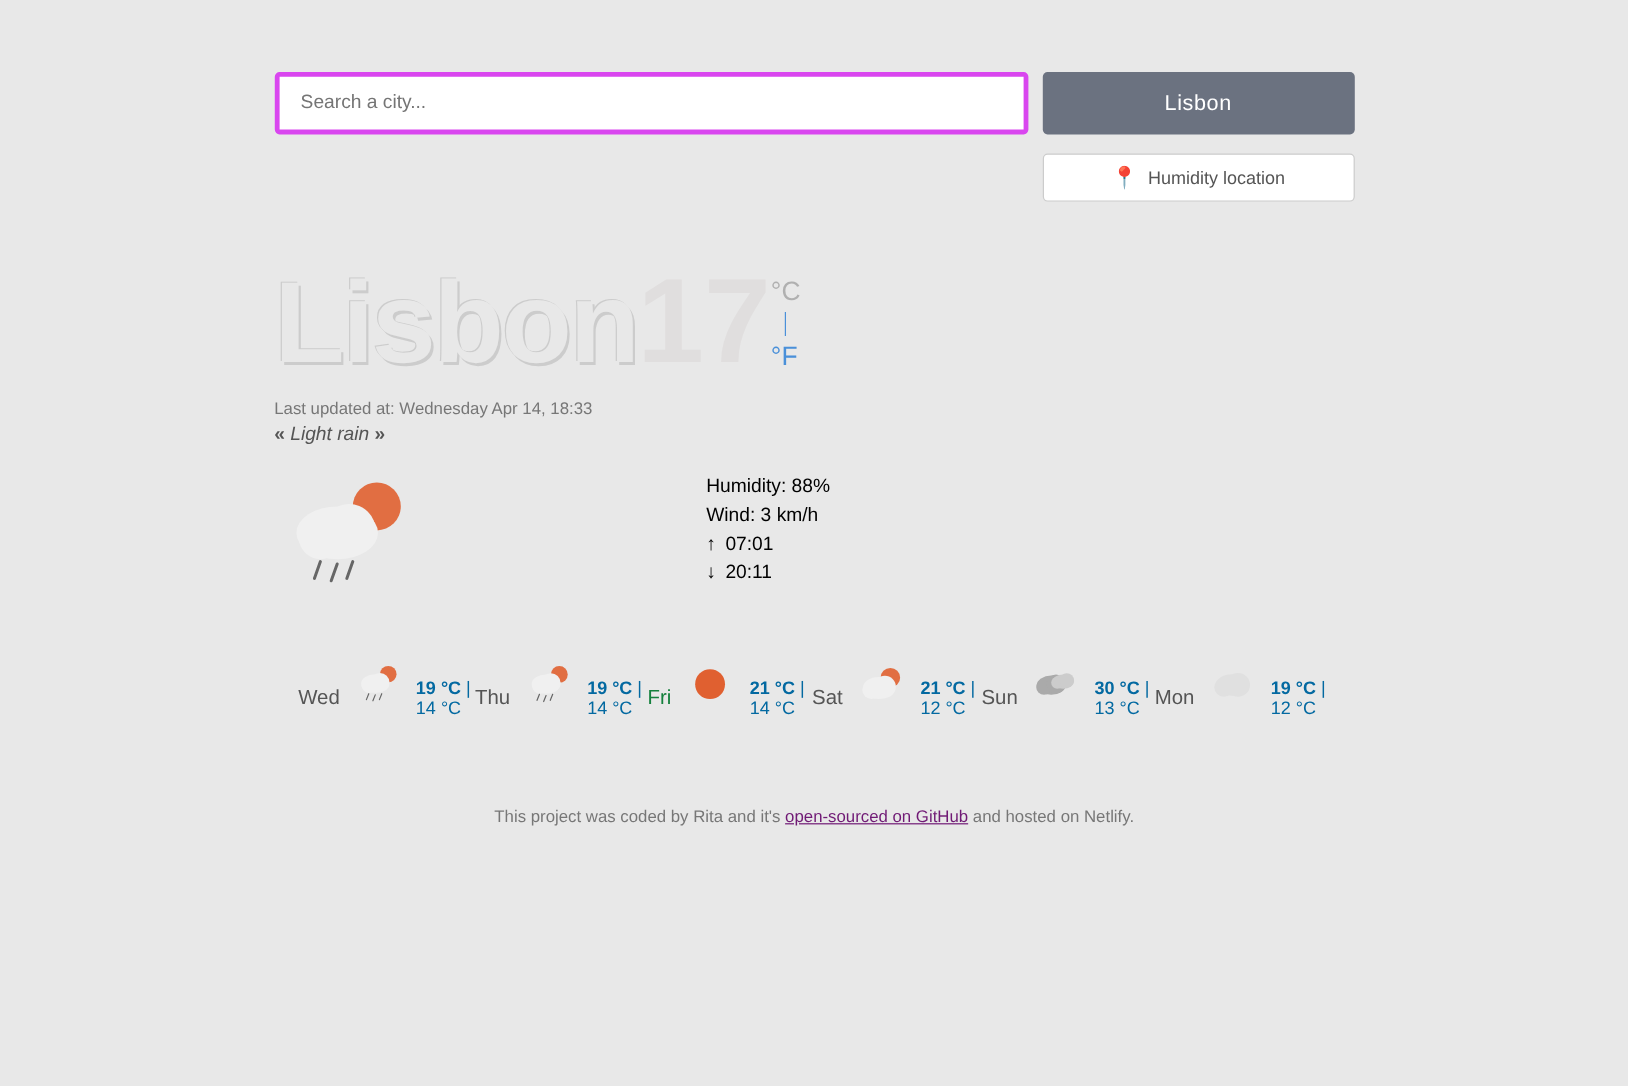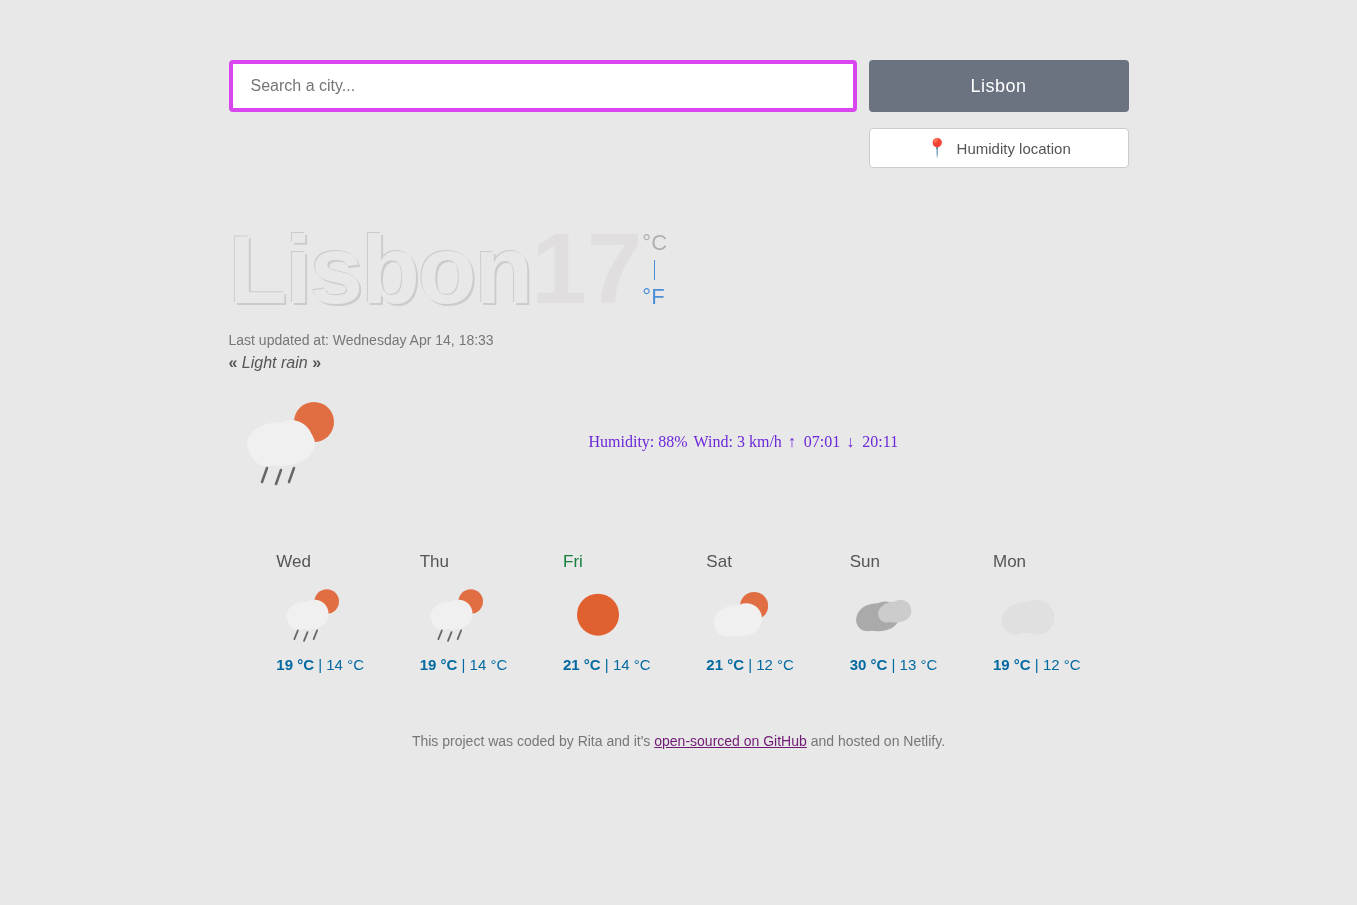--- a/index.html
+++ b/index.html
@@ -155,46 +155,45 @@
     
     .weather-icon-main {
       width: 120px;
       height: 100px;
       position: relative;
     }
 
     
     .weather-details {
       display: flex;
-      flex-direction: row;
+      flex-direction: column;
       gap: 6px;
       font-size: 16px;
-      color: #6d28d9;
+      color: #000000;
       margin-left: 200px;
-      font-family: Liberation Serif, serif;
     }
 
     .detail-row {
       display: flex;
       align-items: center;
       gap: 8px;
     }
 
     
     .forecast-row {
       display: flex;
       justify-content: space-around;
       margin-top: 60px;
       padding: 0 20px;
     }
 
     .forecast-day {
       display: flex;
-      flex-direction: column;
-      align-items: flex-start;
+      flex-direction: row;
+      align-items: center;
       gap: 12px;
     }
 
     .forecast-day-label {
       font-size: 17px;
       color: #555;
     }
 
     .forecast-day-label.active {
       color: #15803d;

